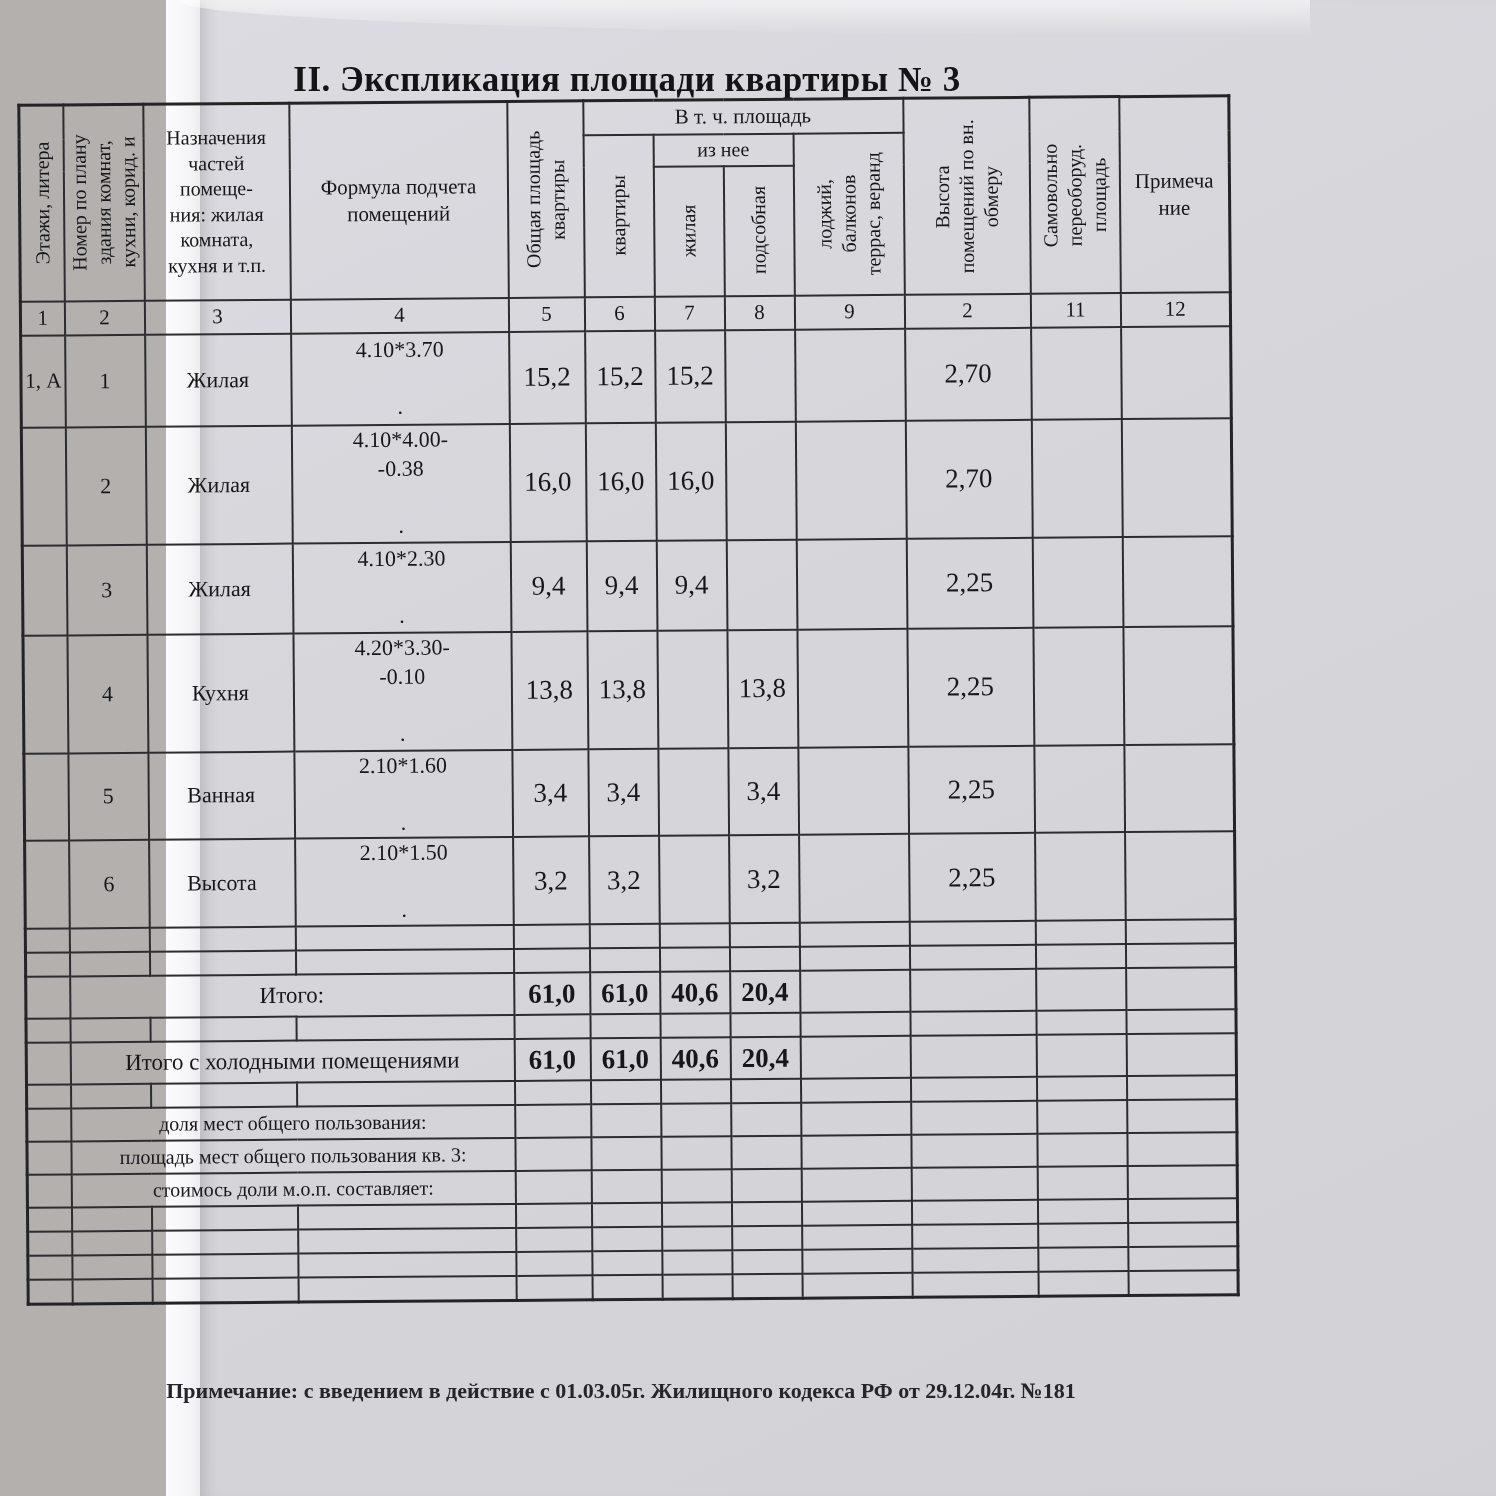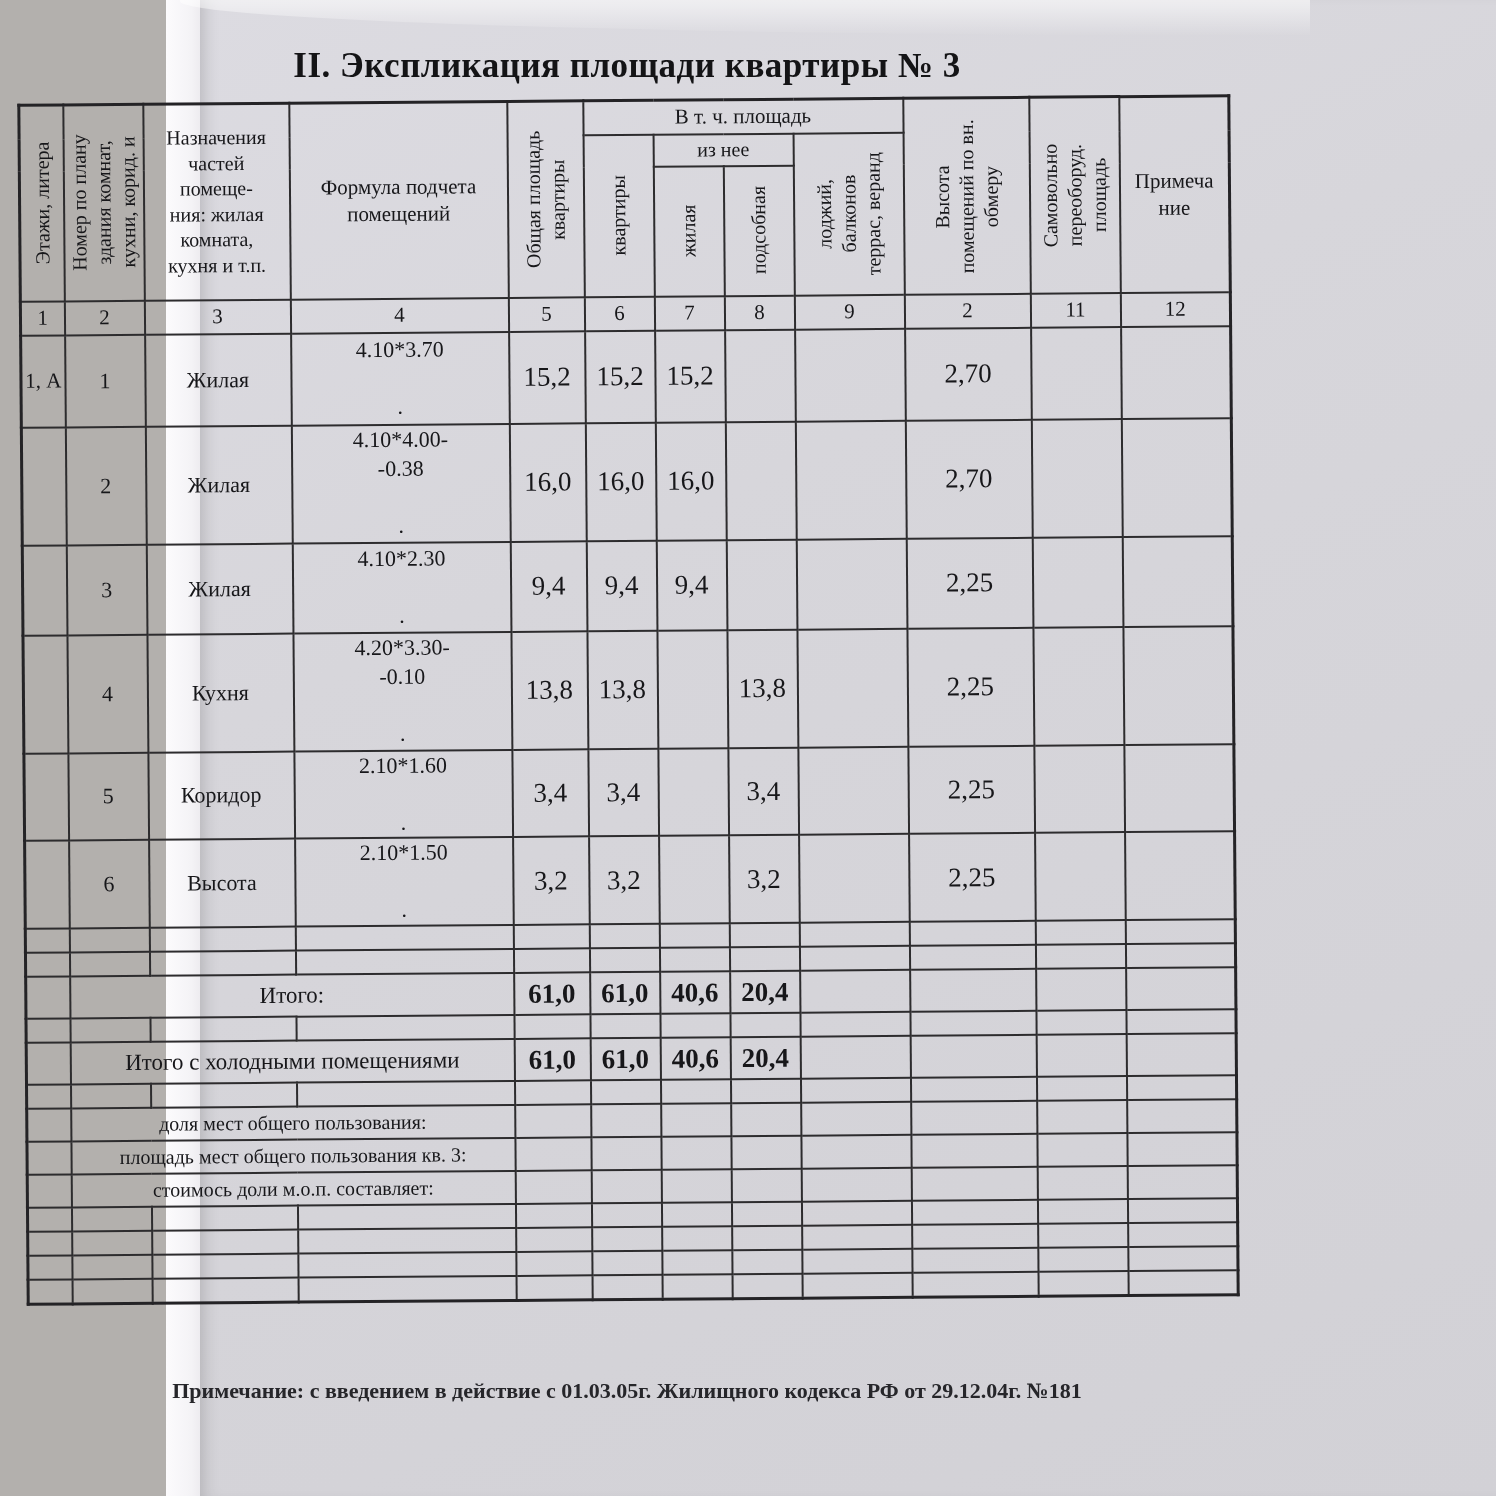--- a/index.html
+++ b/index.html
@@ -16,21 +16,21 @@
     position:absolute;left:200px;top:0;width:1296px;height:1496px;
     background:linear-gradient(155deg,#dcdbe1 0%,#d7d6db 35%,#d2d1d6 100%);
     box-shadow:inset 14px 0 18px -12px rgba(0,0,0,0.18);
   }
   .sheen{
     position:absolute;left:180px;top:-22px;width:1130px;height:58px;
     background:linear-gradient(180deg,rgba(255,255,255,0.95),rgba(255,255,255,0));
     border-bottom-left-radius:100% 60%;
   }
   .title{
-    position:absolute;left:22px;top:46px;width:1210px;
+    position:absolute;left:22px;top:60px;width:1210px;
     text-align:center;font-size:35px;font-weight:bold;color:#141416;
     letter-spacing:0.5px;
   }
   .expl{
     position:absolute;left:22px;top:99px;width:1210px;
     border-collapse:collapse;table-layout:fixed;
     transform:rotate(-0.45deg);
     background:transparent;
   }
   .expl th,.expl td{
@@ -55,21 +55,21 @@
   .cnum{font-weight:bold;font-size:21px;}
   .val{font-size:27px;}
   .floor{font-size:21px;border-radius:22px;}
   .num{font-size:22px;}
   .purpose{font-size:22px;}
   .formula{font-size:22px;white-space:pre-line;line-height:1.3;}
   .rt .val,.rtc .val{font-weight:bold;}
   .tlabel{font-size:23px;font-weight:bold;}
   .mlabel{font-size:20px;font-weight:bold;}
   .note{
-    position:absolute;left:22px;top:1372px;width:1210px;
+    position:absolute;left:16px;top:1372px;width:1210px;
     text-align:center;color:#26262a;font-weight:bold;font-size:22px;
   }
   .note div{white-space:pre-wrap;line-height:1.75;}
 </style>
 </head>
 <body>
 
 <div class="prev-edge"></div>
 <div class="page"></div>
 <div class="sheen"></div>
@@ -242,21 +242,21 @@
       <td class="val"></td>
       <td class="val">13,8</td>
       <td class="val"></td>
       <td class="val">2,25</td>
       <td class="val"></td>
       <td class="val"></td>
     </tr>
     <tr class="r5">
       <td class="floor"></td>
       <td class="num">5</td>
-      <td class="purpose">Коридор</td>
+      <td class="purpose">Ванная</td>
       <td class="formula">2.10*1.60
 
 .</td>
       <td class="val">3,4</td>
       <td class="val">3,4</td>
       <td class="val"></td>
       <td class="val">3,4</td>
       <td class="val"></td>
       <td class="val">2,25</td>
       <td class="val"></td>

